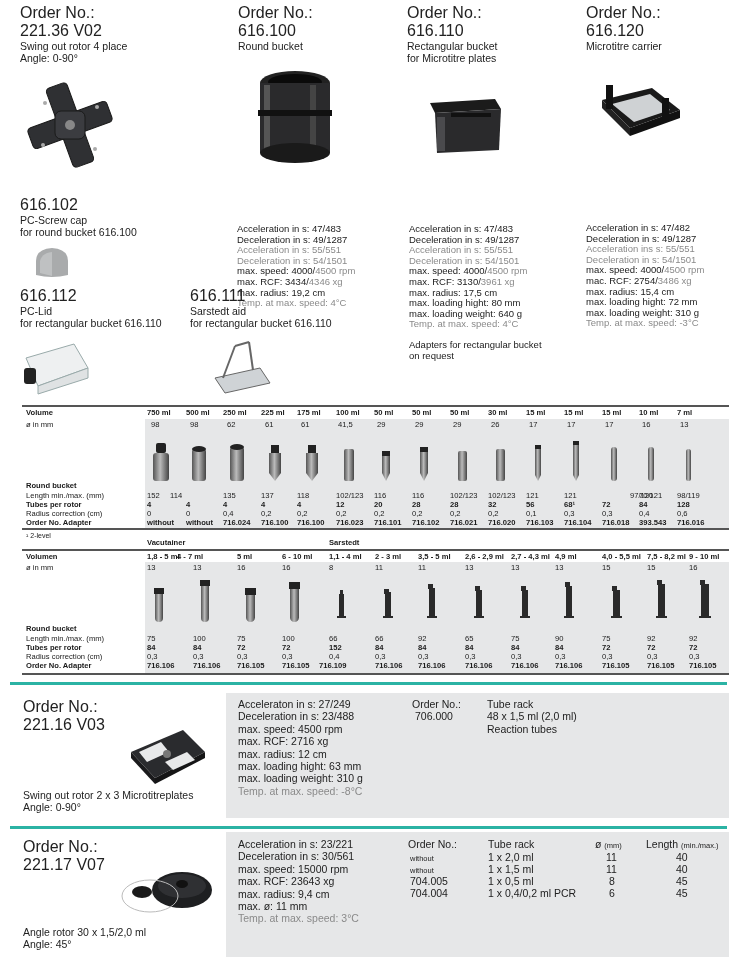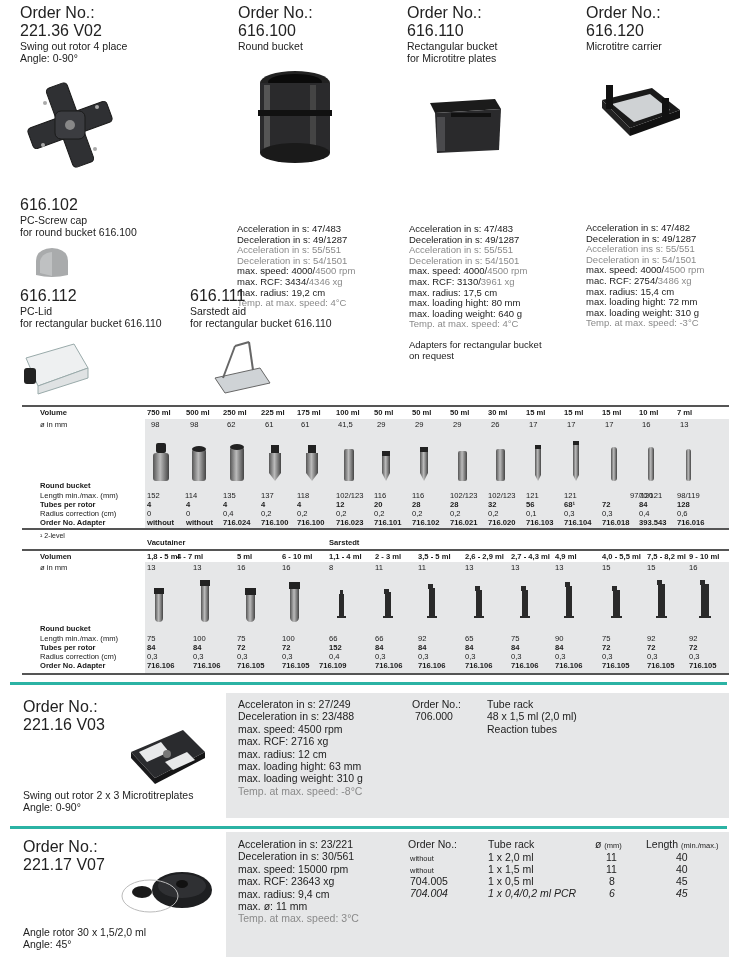--- a/index.html
+++ b/index.html
@@ -12,21 +12,21 @@
   .spec div { white-space: nowrap; }
   .g { color: #8a8a8a; }
   .sub-num { font-size: 16px; line-height: 18px; color: #222; }
 
   
   .img { position: absolute; }
 
   
   .tbl { position: absolute; left: 22px; width: 707px; font-size: 7.6px; }
   .tbl .row { position: absolute; left: 0; width: 100%; height: 10px; line-height: 10px; }
-  .tbl .lbl { position: absolute; left: 18px; white-space: nowrap; }
+  .tbl .lbl { position: absolute; left: 4px; white-space: nowrap; }
   .tbl .cell { position: absolute; white-space: nowrap; }
   .b { font-weight: bold; }
   .hdr-line { position: absolute; height: 1.5px; background: #555; }
   .grey-band { position: absolute; background: #e6e7e8; }
   .teal { position: absolute; left: 10px; width: 717px; height: 2.5px; background: #2bb3a4; }
 
   .box { position: absolute; background: #e6e7e8; }
   .box-text { font-size: 10.5px; line-height: 12.4px; color: #222; }
   .small { font-size: 7.5px; }
 </style>
@@ -244,21 +244,21 @@
       <rect x="544" y="14" width="5" height="32" rx="2.5" fill="url(#tg)"></rect>
     </g>
   </svg>
 
   <div class="row b" style="top:74px;">
     <span class="lbl">Round bucket</span>
   </div>
   <div class="row" style="top:84px;">
     <span class="lbl">Length min./max. (mm)</span>
     <span class="cell" style="left:125px">152</span>
-    <span class="cell" style="left:163px">114</span>
+    <span class="cell" style="left:148px">114</span>
     <span class="cell" style="left:201px">135</span>
     <span class="cell" style="left:239px">137</span>
     <span class="cell" style="left:275px">118</span>
     <span class="cell" style="left:314px">102/123</span>
     <span class="cell" style="left:352px">116</span>
     <span class="cell" style="left:390px">116</span>
     <span class="cell" style="left:428px">102/123</span>
     <span class="cell" style="left:466px">102/123</span>
     <span class="cell" style="left:504px">121</span>
     <span class="cell" style="left:542px">121</span>
@@ -581,19 +581,19 @@
     <span style="position:absolute;left:80px">1 x 1,5 ml</span>
     <span style="position:absolute;left:198px">11</span>
     <span style="position:absolute;left:268px">40</span>
   </div>
   <div style="position:relative;height:12px;">
     <span style="position:absolute;left:2px">704.005</span>
     <span style="position:absolute;left:80px">1 x 0,5 ml</span>
     <span style="position:absolute;left:201px">8</span>
     <span style="position:absolute;left:268px">45</span>
   </div>
-  <div style="position:relative;height:12px;font-style:italic;">
+  <div style="position:relative;height:12px;">
     <span style="position:absolute;left:2px">704.004</span>
     <span style="position:absolute;left:80px">1 x 0,4/0,2 ml PCR</span>
     <span style="position:absolute;left:201px">6</span>
     <span style="position:absolute;left:268px">45</span>
   </div>
 </div>
 
 </body></html>

